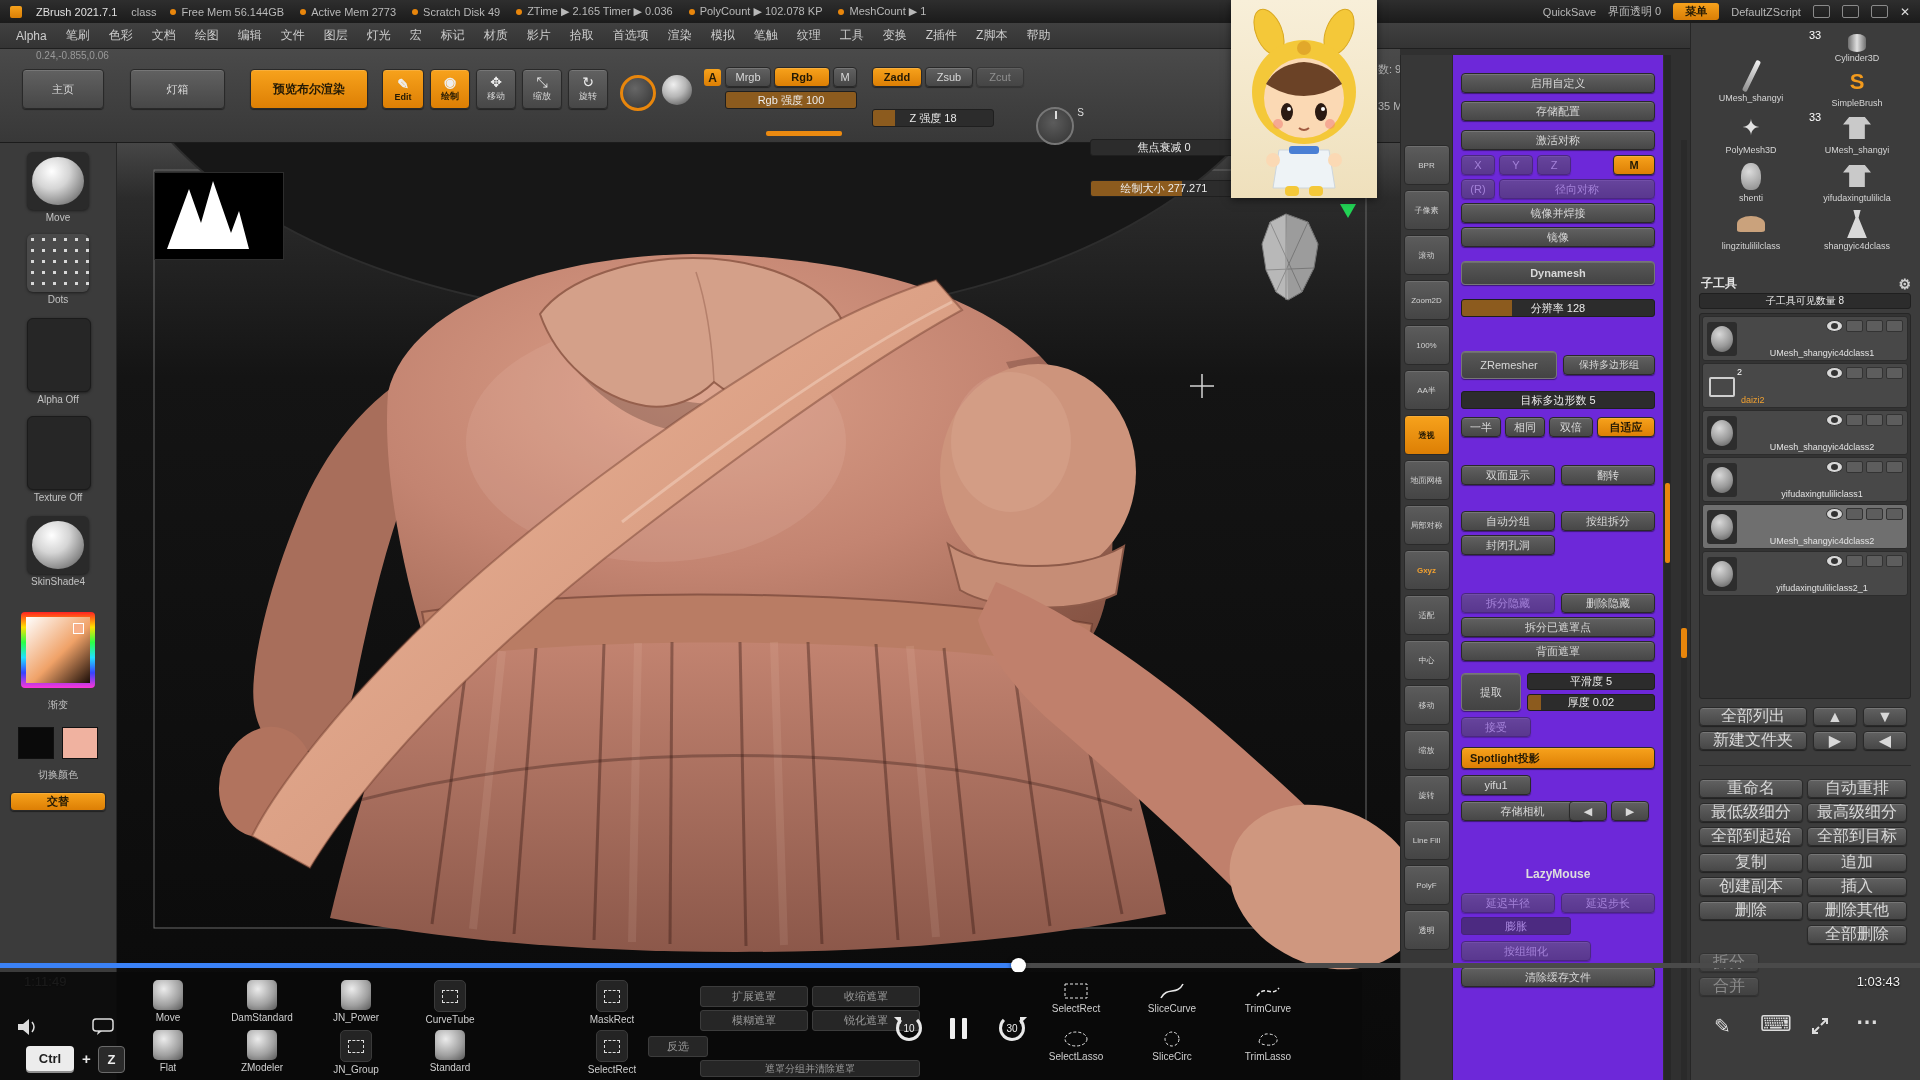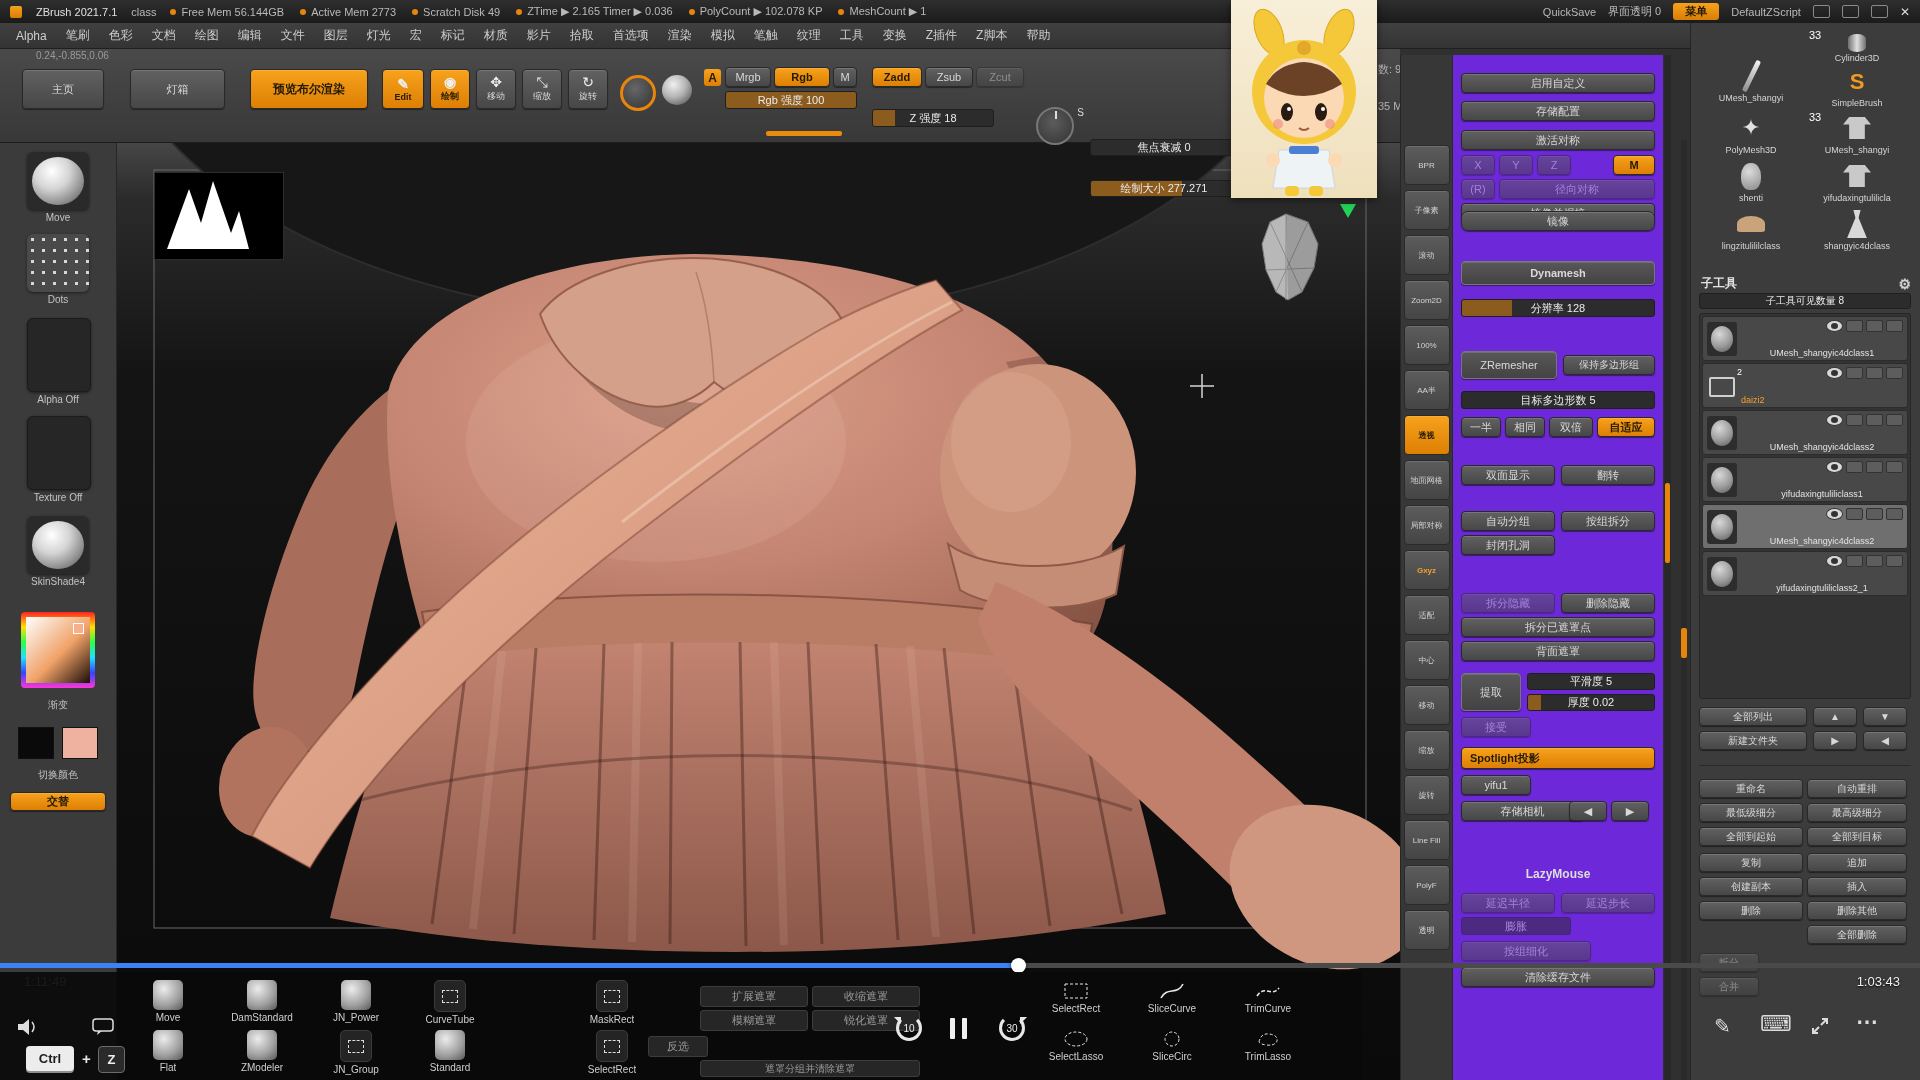--- a/index.html
+++ b/index.html
@@ -115,21 +115,21 @@
   .strow[data-type="folder"] .sthumb::after{inset:8px 2px 6px 2px;border-radius:2px;border:2px solid #cfcfcf;background:none;}
   .stmain{flex:1;min-width:0;display:flex;flex-direction:column;gap:16px;}
   .stmini{display:flex;gap:3px;justify-content:flex-end;}
   .mini{width:15px;height:10px;background:#5d5d5d;border:1px solid #333;border-radius:2px;}
   .mini.eye{border-radius:50%;background:#d9d9d9;position:relative;}
   .mini.eye::after{content:"";position:absolute;inset:2px 4px;background:#333;border-radius:50%;}
   .stname{font-size:9px;color:#e2e2e2;text-align:center;white-space:nowrap;overflow:hidden;text-overflow:ellipsis;}
   .strow[data-type="folder"] .stname{color:#f0a030;text-align:left;}
   .stbadge{position:absolute;left:34px;top:3px;font-size:9px;color:#fff;z-index:2;}
   .stbadge:empty{display:none;}
-  .toolpanel .zbtn{position:absolute;height:19px;font-size:10px;text-align:center;}
+  .toolpanel .zbtn{position:absolute;height:19px;font-size:16px;text-align:center;}
   .tp-div{position:absolute;left:8px;right:10px;height:1px;background:#2a2a2a;}
   
   .chibi{position:absolute;left:1231px;top:0;width:146px;height:198px;background:linear-gradient(#f8efd9,#efe0bc);
     z-index:30;box-shadow:0 2px 8px rgba(0,0,0,.5);}
   
   .player{position:absolute;inset:0;z-index:40;pointer-events:none;}
   .timeline{position:absolute;left:0;top:963px;width:1920px;height:5px;background:#4a4a4a;}
   .tl-fill{height:100%;background:#3b82f6;}
   .tl-knob{position:absolute;top:958px;width:15px;height:15px;border-radius:50%;background:#fff;box-shadow:0 0 4px rgba(0,0,0,.6);}
   .ptime{position:absolute;top:974px;color:#f0f0f0;font-size:13px;text-shadow:0 1px 2px #000;}
@@ -455,21 +455,21 @@
     <div class="zbtn g-full" style="top:18px;">启用自定义</div>
     <div class="zbtn g-full" style="top:46px;">存储配置</div>
     <div class="zbtn g-full" style="top:75px;">激活对称</div>
     <div class="zbtn dim" style="left:8px;top:100px;width:34px;">X</div>
     <div class="zbtn dim" style="left:46px;top:100px;width:34px;">Y</div>
     <div class="zbtn dim" style="left:84px;top:100px;width:34px;">Z</div>
     <div class="zbtn orange" style="left:160px;top:100px;width:42px;">M</div>
     <div class="zbtn dim" style="left:8px;top:124px;width:34px;">(R)</div>
     <div class="zbtn dim" style="left:46px;top:124px;width:156px;">径向对称</div>
     <div class="zbtn g-full" style="top:148px;">镜像并焊接</div>
-    <div class="zbtn g-full" style="top:156px;border-radius:7px;">镜像</div>
+    <div class="zbtn g-full" style="top:172px;">镜像</div>
     <div class="zbtn g-full boxed" style="top:206px;height:24px;font-weight:bold;">Dynamesh</div>
     <div class="zslider g-full" style="top:244px;height:18px;">
       <div class="fill" style="width:26%;"></div>
         <span>分辨率 128</span>
     </div>
     <div class="zbtn boxed" style="left:8px;top:296px;width:96px;height:28px;">ZRemesher</div>
     <div class="zbtn" style="left:110px;top:300px;width:92px;font-size:10px;">保持多边形组</div>
     <div class="zslider g-full" style="top:336px;height:18px;">
       <span>目标多边形数 5</span>
     </div>

